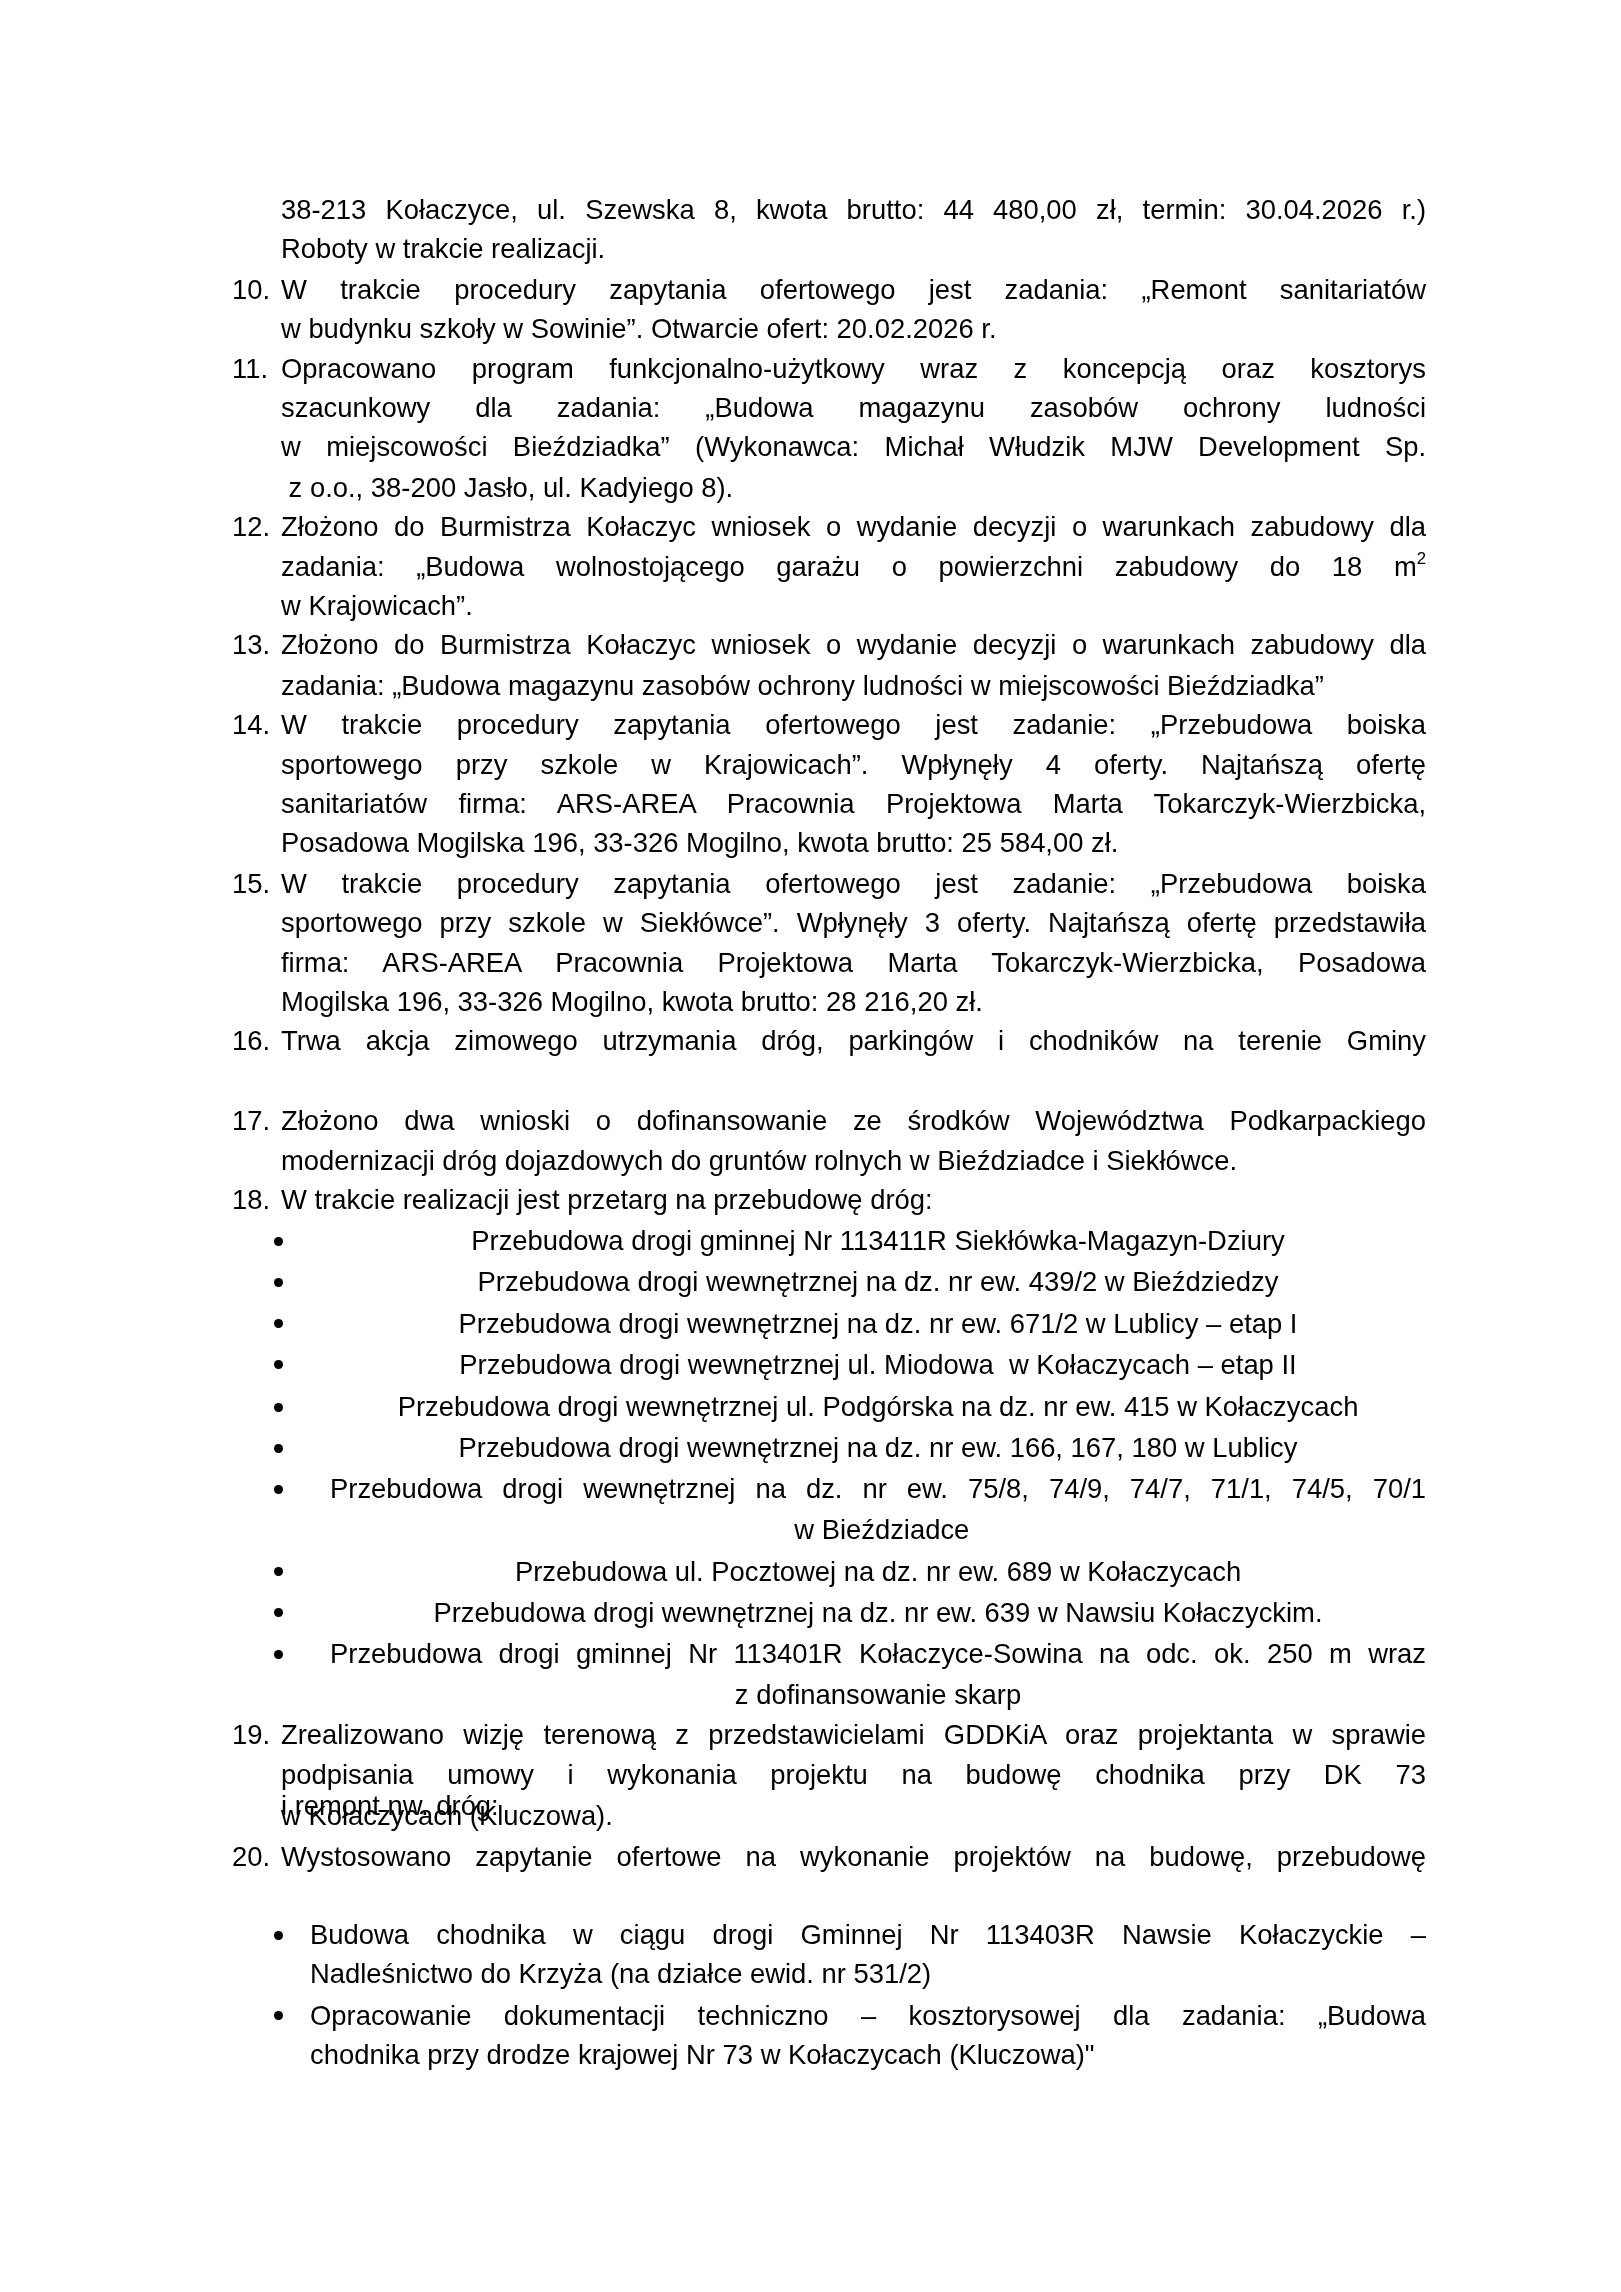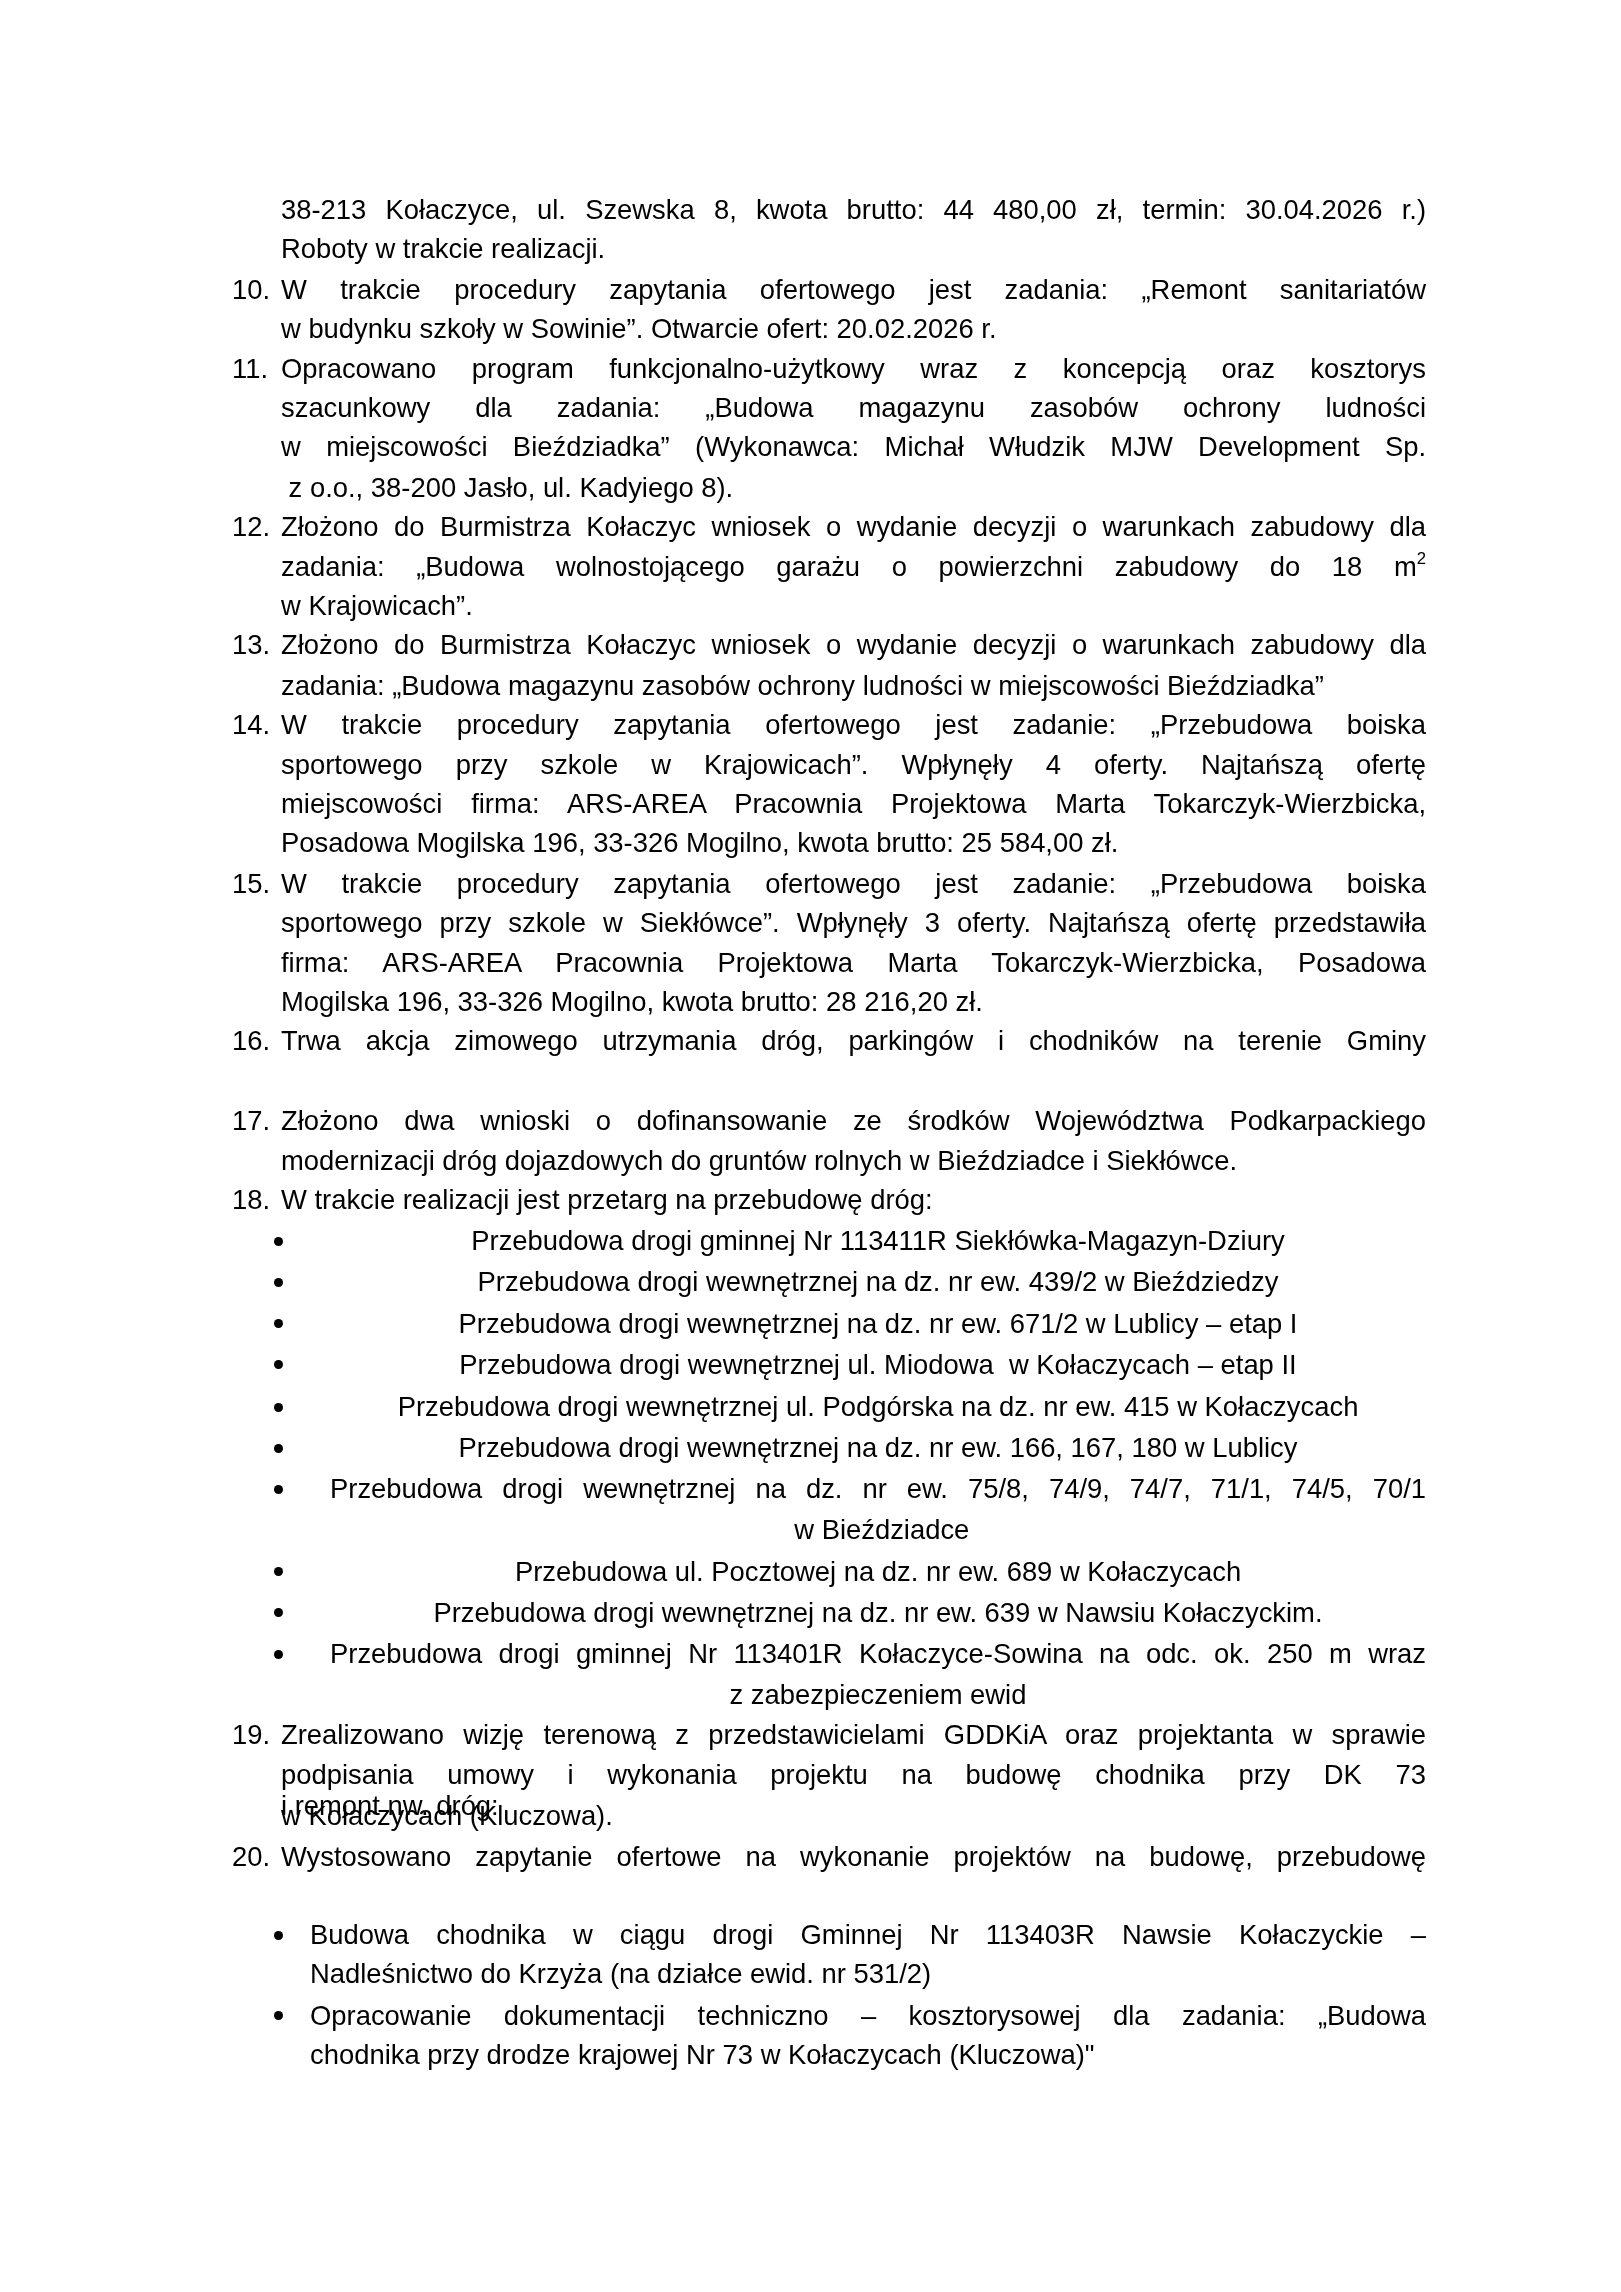--- a/index.html
+++ b/index.html
@@ -38,21 +38,21 @@
   <div class="ln txt j" style="top:547px"><span>zadania: „Budowa wolnostojącego garażu o powierzchni zabudowy do 18 m</span><sup>2</sup></div>
   <div class="ln txt" style="top:586px">w Krajowicach”.</div>
 
   <div class="ln num" style="top:625px">13.</div>
   <div class="ln txt j" style="top:625px">Złożono do Burmistrza Kołaczyc wniosek o wydanie decyzji o warunkach zabudowy dla</div>
   <div class="ln txt" style="top:666px">zadania: „Budowa magazynu zasobów ochrony ludności w miejscowości Bieździadka”</div>
 
   <div class="ln num" style="top:705px">14.</div>
   <div class="ln txt j" style="top:705px">W trakcie procedury zapytania ofertowego jest zadanie: „Przebudowa boiska</div>
   <div class="ln txt j" style="top:745px">sportowego przy szkole w Krajowicach”. Wpłynęły 4 oferty. Najtańszą ofertę</div>
-  <div class="ln txt j" style="top:784px">miejscowości firma: ARS-AREA Pracownia Projektowa Marta Tokarczyk-Wierzbicka,</div>
+  <div class="ln txt j" style="top:784px">sanitariatów firma: ARS-AREA Pracownia Projektowa Marta Tokarczyk-Wierzbicka,</div>
   <div class="ln txt" style="top:823px">Posadowa Mogilska 196, 33-326 Mogilno, kwota brutto: 25 584,00 zł.</div>
 
   <div class="ln num" style="top:864px">15.</div>
   <div class="ln txt j" style="top:864px">W trakcie procedury zapytania ofertowego jest zadanie: „Przebudowa boiska</div>
   <div class="ln txt j" style="top:903px">sportowego przy szkole w Siekłówce”. Wpłynęły 3 oferty. Najtańszą ofertę przedstawiła</div>
   <div class="ln txt j" style="top:943px">firma: ARS-AREA Pracownia Projektowa Marta Tokarczyk-Wierzbicka, Posadowa</div>
   <div class="ln txt" style="top:982px">Mogilska 196, 33-326 Mogilno, kwota brutto: 28 216,20 zł.</div>
 
   <div class="ln num" style="top:1021px">16.</div>
   <div class="ln txt j" style="top:1021px">Trwa akcja zimowego utrzymania dróg, parkingów i chodników na terenie Gminy</div>
@@ -87,21 +87,21 @@
   <div class="ln b1" style="top:1510px; white-space:pre"> w Bieździadce</div>
 
   <div class="bdot" style="left:274px; top:1567px"></div>
   <div class="ln b1" style="top:1552px">Przebudowa ul. Pocztowej na dz. nr ew. 689 w Kołaczycach</div>
 
   <div class="bdot" style="left:274px; top:1608px"></div>
   <div class="ln b1" style="top:1593px">Przebudowa drogi wewnętrznej na dz. nr ew. 639 w Nawsiu Kołaczyckim.</div>
 
   <div class="bdot" style="left:274px; top:1650px"></div>
   <div class="ln b1 j" style="top:1634px">Przebudowa drogi gminnej Nr 113401R Kołaczyce-Sowina na odc. ok. 250 m wraz</div>
-  <div class="ln b1" style="top:1675px">z zabezpieczeniem ewid</div>
+  <div class="ln b1" style="top:1675px">z dofinansowanie skarp</div>
 
   <div class="ln num" style="top:1715px">19.</div>
   <div class="ln txt j" style="top:1715px">Zrealizowano wizję terenową z przedstawicielami GDDKiA oraz projektanta w sprawie</div>
   <div class="ln txt j" style="top:1755px">podpisania umowy i wykonania projektu na budowę chodnika przy DK 73</div>
   <div class="ln txt" style="top:1796px">w Kołaczycach (Kluczowa).</div>
 
   <div class="ln num" style="top:1837px">20.</div>
   <div class="ln txt j" style="top:1837px">Wystosowano zapytanie ofertowe na wykonanie projektów na budowę, przebudowę</div>
   <div class="ln txt" style="top:1786px">i remont nw. dróg:</div>
 

